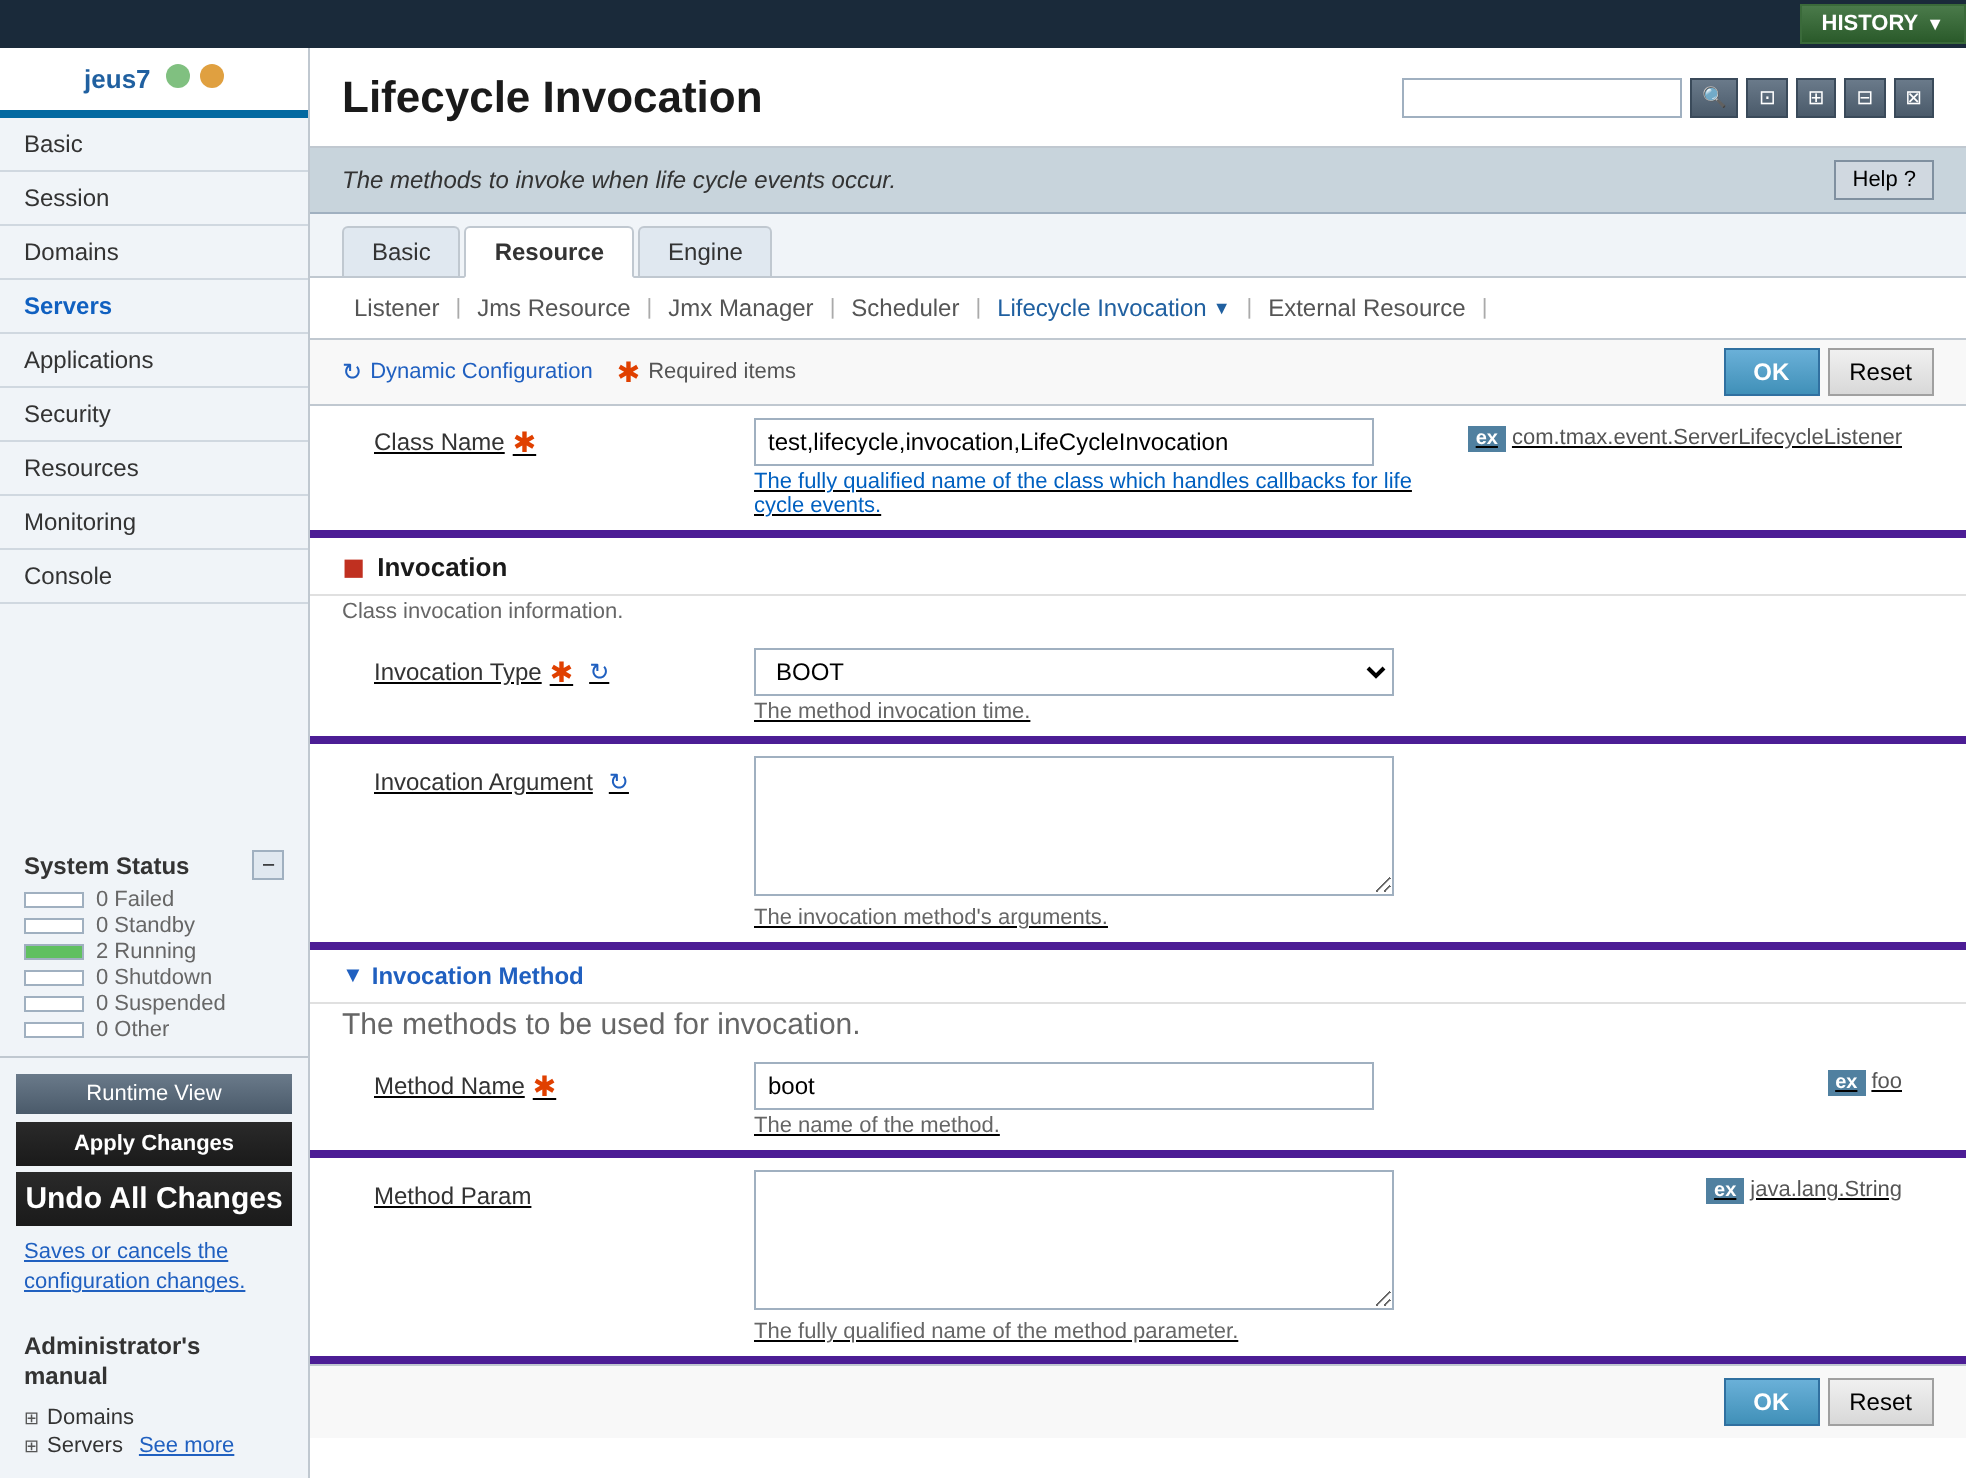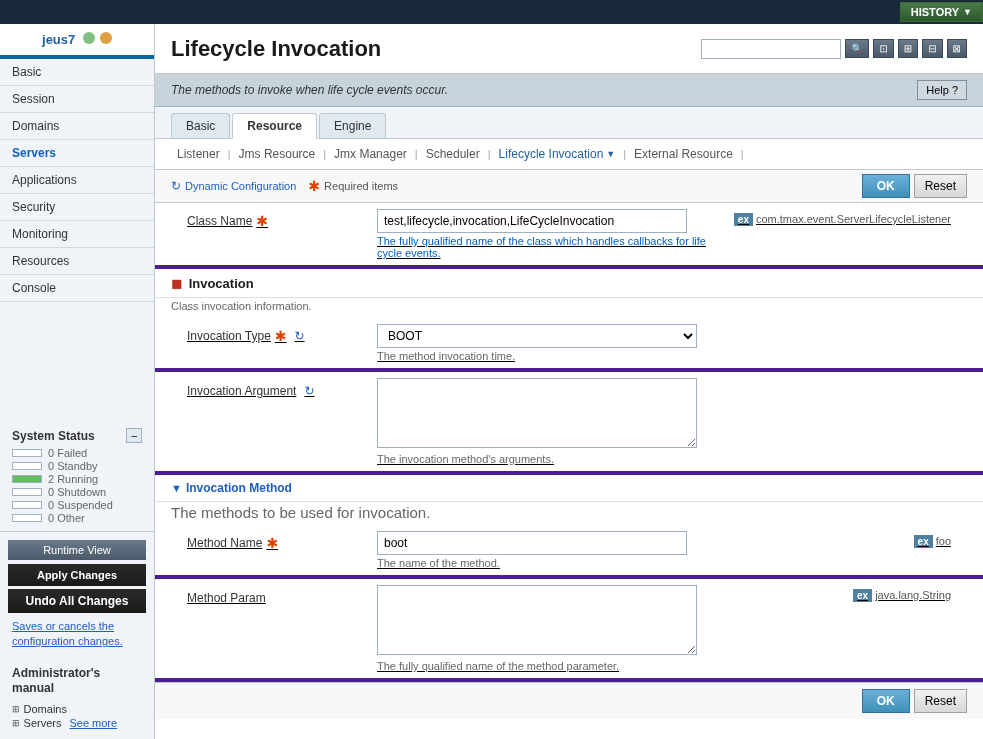--- a/index.html
+++ b/index.html
@@ -27,21 +27,21 @@
     .system-status-header { display: flex; align-items: center; justify-content: space-between; font-weight: bold; color: #333; font-size: 12px; margin-bottom: 4px; }
     .status-toggle { background: #e0e8f0; border: 1px solid #a0b0c0; padding: 1px 4px; cursor: pointer; font-size: 10px; }
     .status-row { display: flex; align-items: center; font-size: 11px; color: #666; margin: 1px 0; }
     .status-bar { width: 30px; height: 8px; border: 1px solid #a0b0c0; margin-right: 6px; }
     .status-bar.running { background: #60c060; }
     .status-bar.empty { background: white; }
 
     .sidebar-buttons { padding: 8px; }
     .btn-runtime { background: linear-gradient(to bottom, #6a7a8a, #4a5a6a); color: white; border: none; padding: 4px 8px; font-size: 11px; cursor: pointer; width: 100%; margin-bottom: 4px; }
     .btn-apply { background: linear-gradient(to bottom, #2a2a2a, #1a1a1a); color: white; border: none; padding: 5px 8px; font-size: 11px; cursor: pointer; width: 100%; margin-bottom: 3px; font-weight: bold; }
-    .btn-undo { background: linear-gradient(to bottom, #2a2a2a, #1a1a1a); color: white; border: none; padding: 5px 4px; font-size: 12px; cursor: pointer; width: 100%; margin-bottom: 6px; font-weight: bold; }
+    .btn-undo { background: linear-gradient(to bottom, #2a2a2a, #1a1a1a); color: white; border: none; padding: 5px 4px; font-size: 15px; cursor: pointer; width: 100%; margin-bottom: 6px; font-weight: bold; }
     .sidebar-link { color: #2060c0; text-decoration: underline; font-size: 11px; cursor: pointer; line-height: 1.4; display: block; padding: 0 4px; }
 
     .sidebar-admin { padding: 8px 12px; }
     .admin-title { font-weight: bold; font-size: 12px; color: #333; line-height: 1.3; margin-bottom: 6px; }
     .admin-link { color: #333; font-size: 11px; display: flex; align-items: center; gap: 4px; margin-bottom: 2px; }
     .admin-link .see-more { color: #2060c0; text-decoration: underline; cursor: pointer; margin-left: 4px; }
     .grid-icon { font-size: 9px; color: #555; }
 
     
     .content-area { flex: 1; background: white; display: flex; flex-direction: column; overflow: hidden; }
@@ -130,22 +130,22 @@
       <span class="sidebar-icon2"></span>
     </div>
 
     <div class="sidebar-nav">
       <div class="sidebar-item"><span>Basic</span></div>
       <div class="sidebar-item"><span>Session</span></div>
       <div class="sidebar-item"><span>Domains</span></div>
       <div class="sidebar-item active"><span>Servers</span></div>
       <div class="sidebar-item"><span>Applications</span></div>
       <div class="sidebar-item"><span>Security</span></div>
+      <div class="sidebar-item"><span>Resources</span></div>
       <div class="sidebar-item"><span>Monitoring</span></div>
-      <div class="sidebar-item"><span>Resources</span></div>
       <div class="sidebar-item"><span>Console</span></div>
     </div>
 
     <div class="system-status">
       <div class="system-status-header">
         <span>System Status</span>
         <button class="status-toggle">–</button>
       </div>
       <div class="status-row">
         <div class="status-bar empty"></div>

